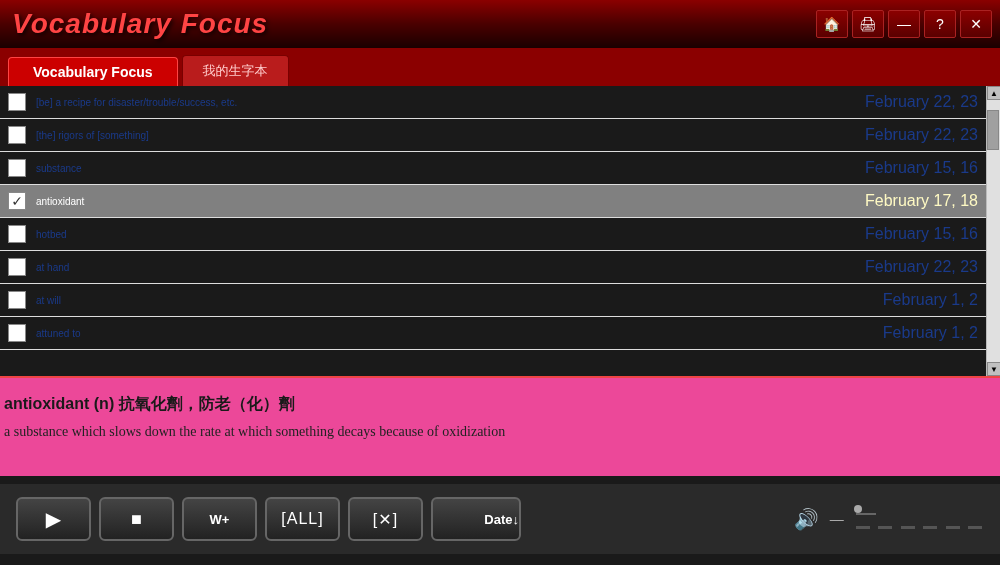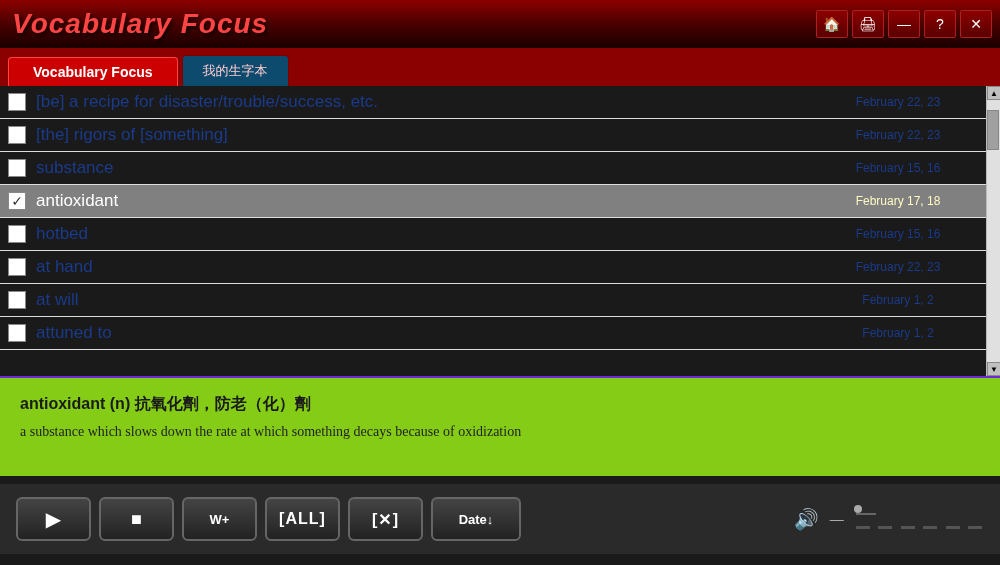--- a/index.html
+++ b/index.html
@@ -65,21 +65,21 @@
       color: #fff;
       padding: 6px 24px;
       font-size: 14px;
       font-weight: bold;
       border-radius: 4px 4px 0 0;
       border: 1px solid #ff4444;
       border-bottom: none;
       cursor: pointer;
     }
     .tab-inactive {
-      background: #0c4a6e;
+      background: #b91c1c;
       color: #ffcccc;
       padding: 6px 20px;
       font-size: 13px;
       border-radius: 4px 4px 0 0;
       margin-left: 4px;
       cursor: pointer;
       border: 1px solid #7a0000;
       border-bottom: none;
     }
     .vocab-row {
@@ -106,31 +106,31 @@
       justify-content: center;
       flex-shrink: 0;
     }
     .vocab-checkbox.checked {
       background: #fff;
       color: #333;
       font-size: 14px;
     }
     .vocab-term {
       color: #1a3a8a;
-      font-size: 17px;
+      font-size: 10px;
       flex: 1;
     }
     .vocab-row.selected .vocab-term {
       color: #fff;
     }
     .vocab-date {
       color: #1a3a8a;
-      font-size: 12px;
+      font-size: 16px;
       min-width: 160px;
-      text-align: center;
+      text-align: right;
     }
 
     
     .content-with-scroll {
       display: flex;
       height: 290px;
     }
     .vocab-list-inner {
       flex: 1;
       overflow: hidden;
@@ -163,24 +163,24 @@
       height: 40px;
       background: #a0a0a0;
       border: 1px solid #888;
       position: absolute;
       top: 10px;
       left: 0;
     }
 
     
     .definition-area {
-      background: #84cc16;
-      padding: 16px 20px;
+      background: #ec4899;
+      padding: 16px 4px;
       min-height: 100px;
-      border-top: 2px solid #6d28d9;
+      border-top: 2px solid #ef4444;
     }
     .definition-term {
       font-size: 16px;
       font-weight: bold;
       color: #1a1a1a;
       margin-bottom: 6px;
     }
     .definition-text {
       font-size: 14px;
       color: #222;
@@ -216,21 +216,21 @@
       cursor: pointer;
       font-size: 18px;
     }
     .ctrl-btn-text {
       font-size: 13px;
       font-weight: bold;
       color: #fff;
     }
     .ctrl-btn-bracket {
       font-size: 16px;
-      font-weight: bold;
+      font-weight: normal;
       color: #fff;
       letter-spacing: 1px;
     }
 
     .volume-area {
       margin-left: auto;
       display: flex;
       align-items: center;
       gap: 6px;
     }
@@ -349,21 +349,21 @@
   </div>
   <div class="ctrl-btn">
     <span class="ctrl-btn-text">W+</span>
   </div>
   <div class="ctrl-btn">
     <span class="ctrl-btn-bracket">[ALL]</span>
   </div>
   <div class="ctrl-btn">
     <span class="ctrl-btn-bracket">[✕]</span>
   </div>
-  <div class="ctrl-btn" style="width:90px;">
+  <div class="ctrl-btn" style="width:90px;justify-content:flex-end;">
     <span class="ctrl-btn-text">Date↓</span>
   </div>
 
   <div class="volume-area">
     <span class="volume-icon">🔊</span>
     <span style="color:#aaa; font-size:14px; margin: 0 4px;">—</span>
     <div class="vol-dots">
       <div class="vol-dot active"></div>
       <div style="width:20px; height:2px; background:#666; margin: 0 2px;"></div>
       <div class="vol-dash" style="display:inline-block; width:14px; height:3px; background:#555; margin:0 2px;"></div>

